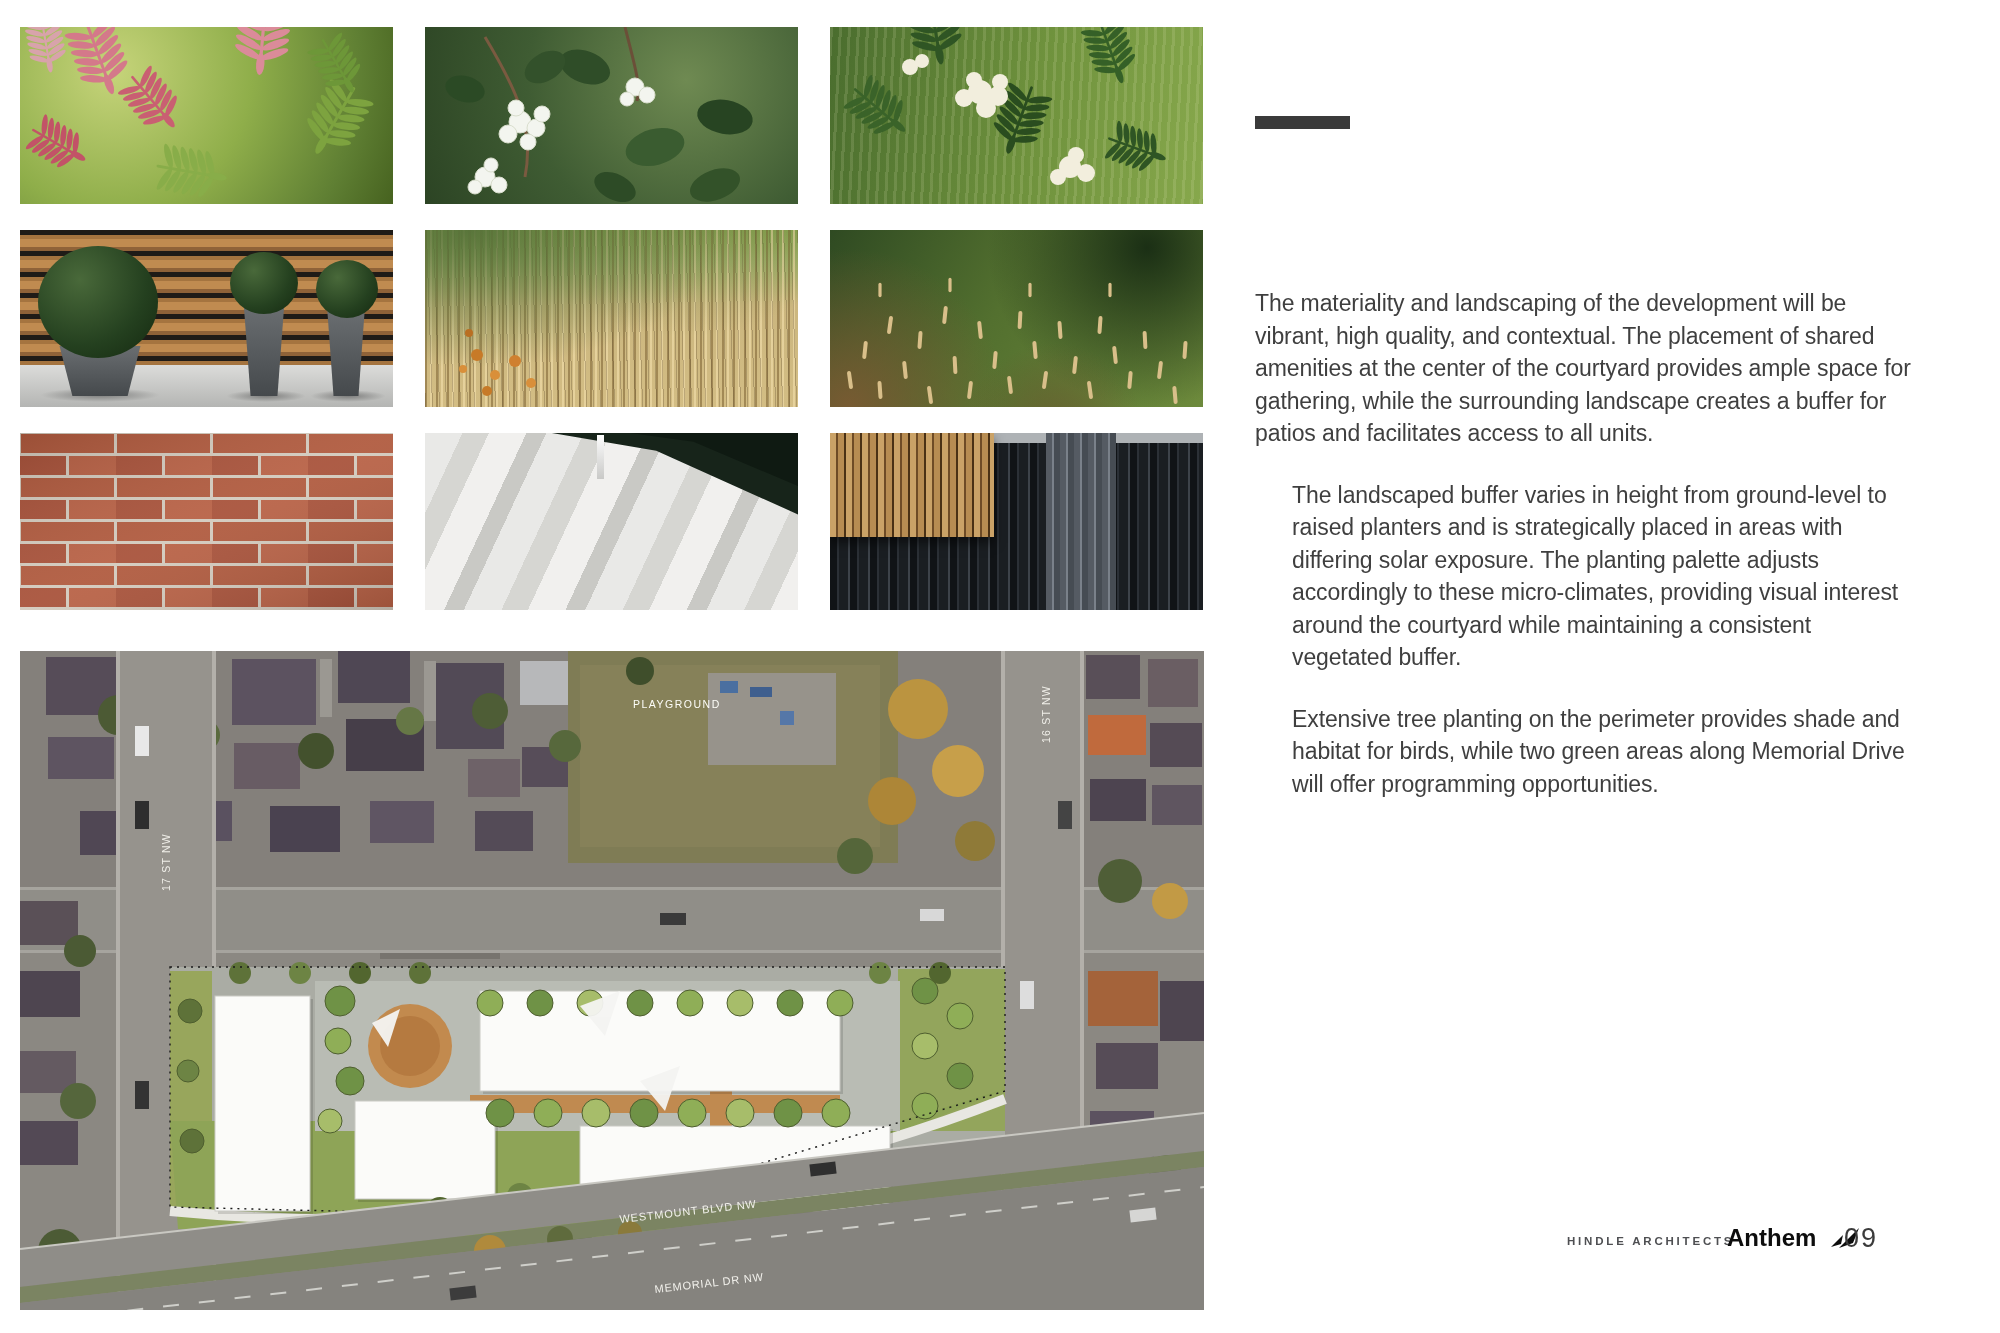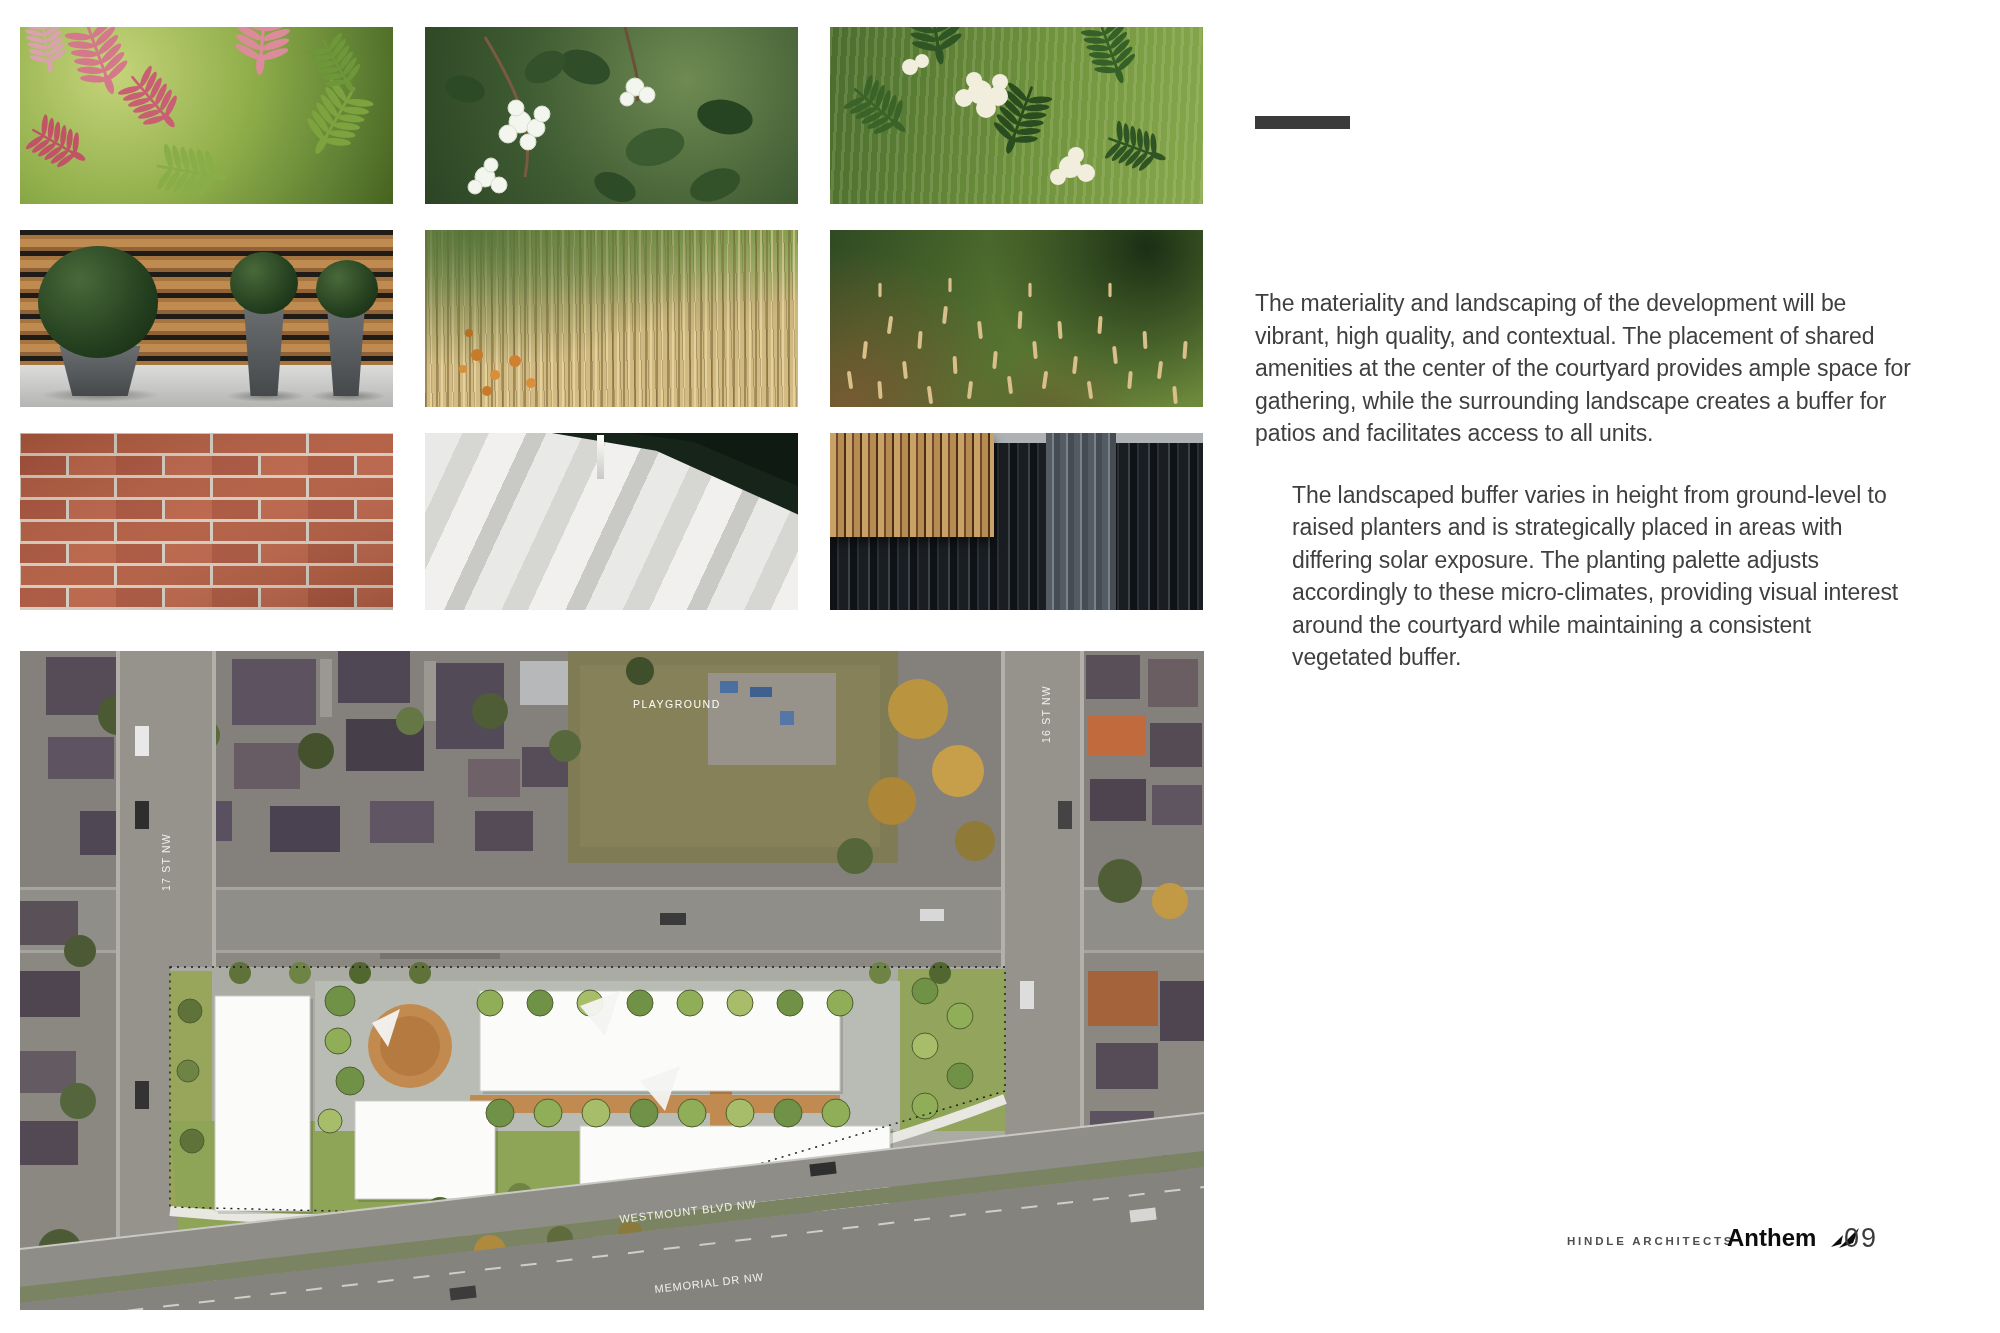--- a/index.html
+++ b/index.html
@@ -460,20 +460,21 @@
     <text transform="translate(1030,92) rotate(-90)" font-size="10.5" letter-spacing="1.2" fill="#f0efe9">16 ST NW</text>
     <text transform="translate(600,572) rotate(-6.5)" font-size="11" letter-spacing=".8" fill="#f2f1ec">WESTMOUNT BLVD NW</text>
     <text transform="translate(635,642) rotate(-6.5)" font-size="11" letter-spacing=".8" fill="#f2f1ec">MEMORIAL DR NW</text>
   </svg>
 
   <div class="accent-bar" style="background:#3a3a3a"></div>
 
   <div class="bodycol" style="color:#3f3f3f">
     <p>The materiality and landscaping of the development will be vibrant, high quality, and contextual. The placement of shared amenities at the center of the courtyard provides ample space for gathering, while the surrounding landscape creates a buffer for patios and facilitates access to all units.</p>
     <p>The landscaped buffer varies in height from ground-level to raised planters and is strategically placed in areas with differing solar exposure. The planting palette adjusts accordingly to these micro-climates, providing visual interest around the courtyard while maintaining a consistent vegetated buffer.</p>
+    <p>Extensive tree planting on the perimeter provides shade and habitat for birds, while two green areas along Memorial Drive will offer programming opportunities.</p>
   </div>
 
   <div class="footer-architect">HINDLE ARCHITECTS</div>
   <div class="footer-brand">
     <span>Anthem</span>
     <svg width="30" height="24" viewBox="0 0 30 24">
       <path d="M30 2 L10 22 L24 17 Z" fill="#0d0d0d"></path>
       <path d="M14 9 L2 21 L12 18 Z" fill="#0d0d0d"></path>
     </svg>
   </div>

